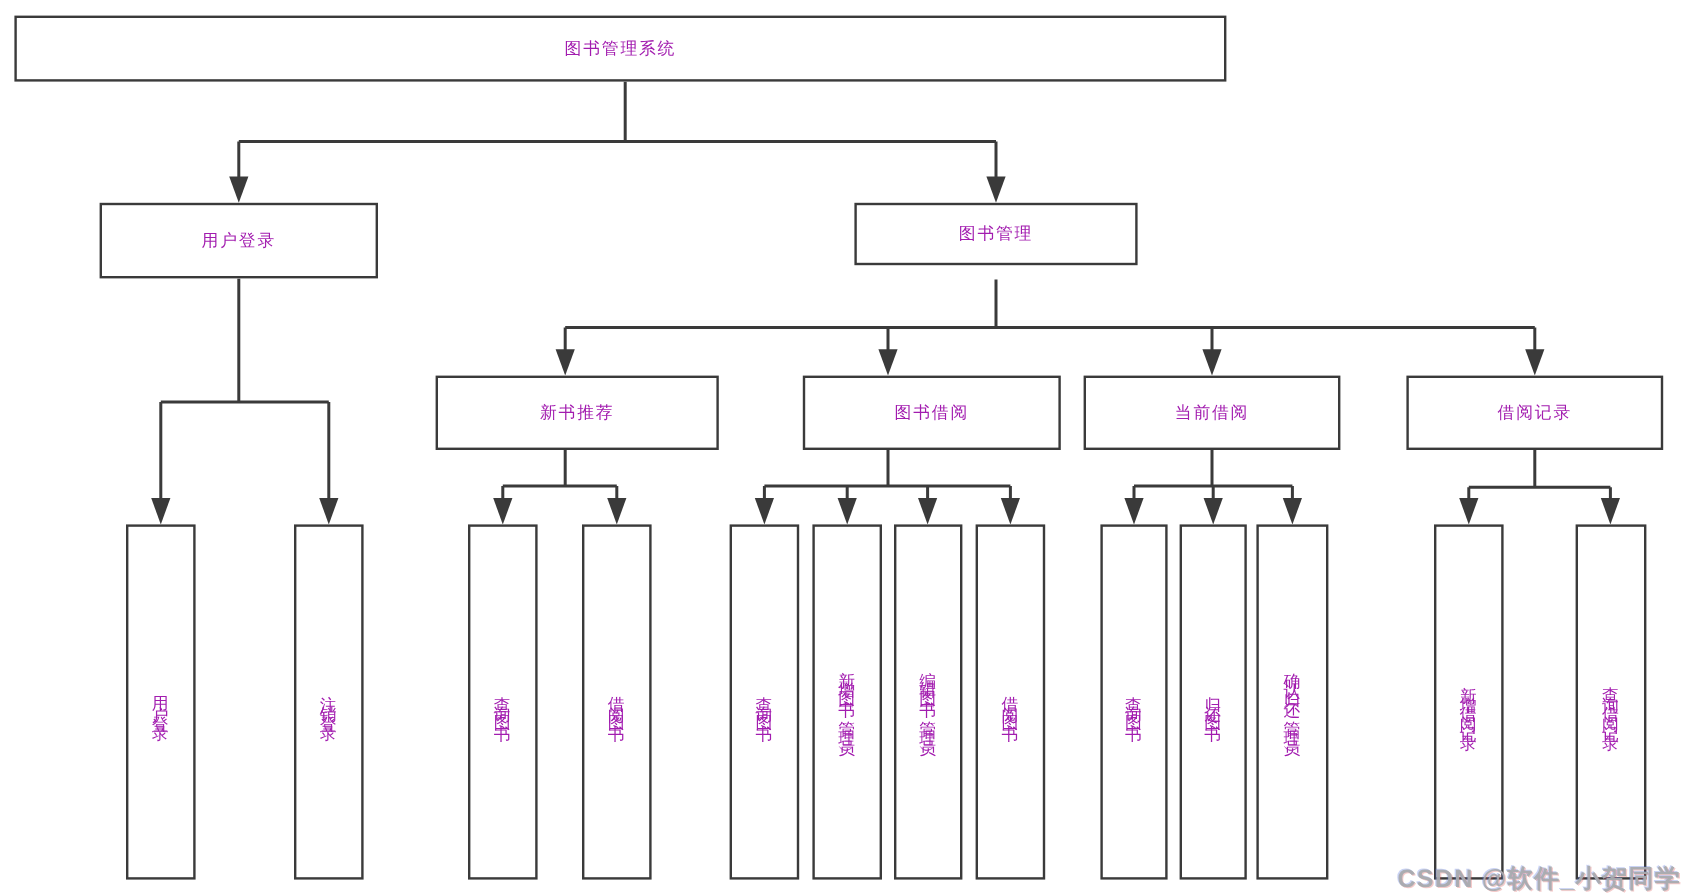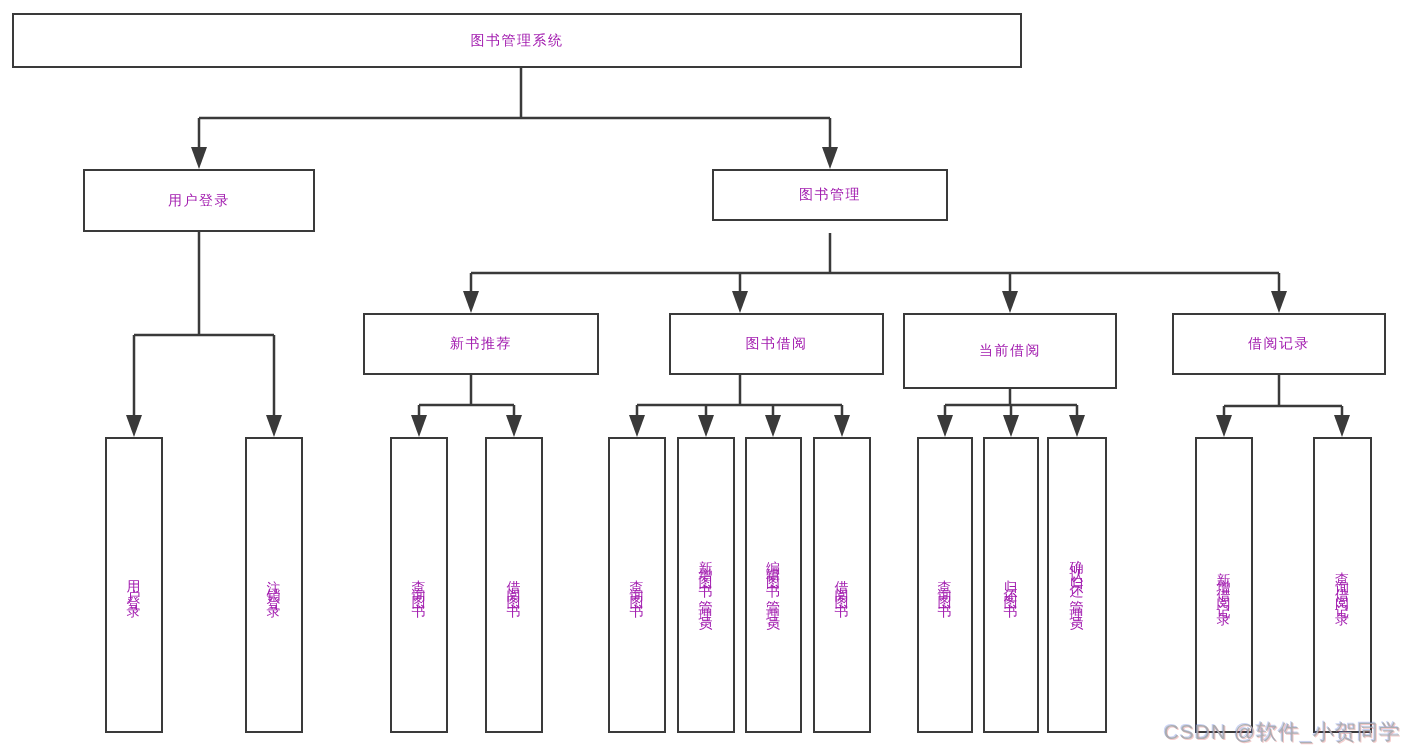--- a/index.html
+++ b/index.html
@@ -56,20 +56,21 @@
   }
   .watermark {
     position: absolute;
     right: 4px;
     bottom: 1px;
     font-size: 21px;
     color: rgba(168, 171, 175, 0.95);
     letter-spacing: 1px;
     text-shadow: 1px 1px 0 rgba(220, 80, 80, 0.30), -1px -1px 0 rgba(80, 110, 220, 0.30);
     z-index: 5;
+    font-weight: bold;
   }
 </style>
 </head>
 <body>
 
 <div class="stage">
 
   <svg class="connectors" viewBox="0 0 1405 747">
 
     <path d="M521,68 V118 M199,118 H830 M199,118 V149 M830,118 V149"></path>
@@ -116,21 +117,21 @@
   <div class="box h" style="left:712px; top:169px; width:236px; height:52px;">
     <span class="lbl">图书管理</span>
   </div>
 
   <div class="box h" style="left:363px; top:313px; width:236px; height:62px;">
     <span class="lbl">新书推荐</span>
   </div>
   <div class="box h" style="left:633px; top:313px; width:215px; height:62px;margin-left:36px;">
     <span class="lbl">图书借阅</span>
   </div>
-  <div class="box h" style="left:903px; top:313px; width:214px; height:76px;">
+  <div class="box h" style="left:903px; top:313px; width:214px; height:62px;">
     <span class="lbl">当前借阅</span>
   </div>
   <div class="box h" style="left:1172px; top:313px; width:214px; height:62px;">
     <span class="lbl">借阅记录</span>
   </div>
 
   <div class="box v" style="left:105px; top:437px; width:58px; height:296px;">
     <span class="lbl">用户登录</span>
   </div>
   <div class="box v" style="left:245px; top:437px; width:58px; height:296px;">

